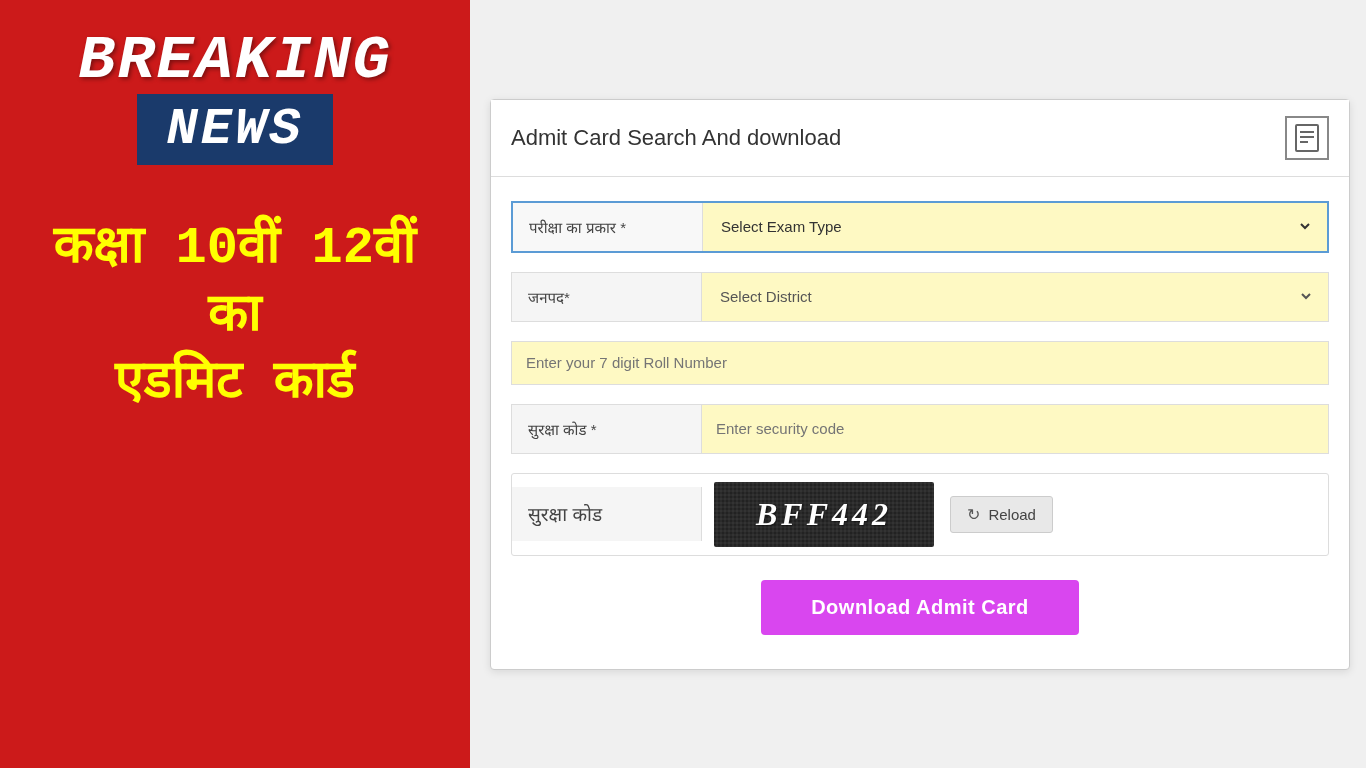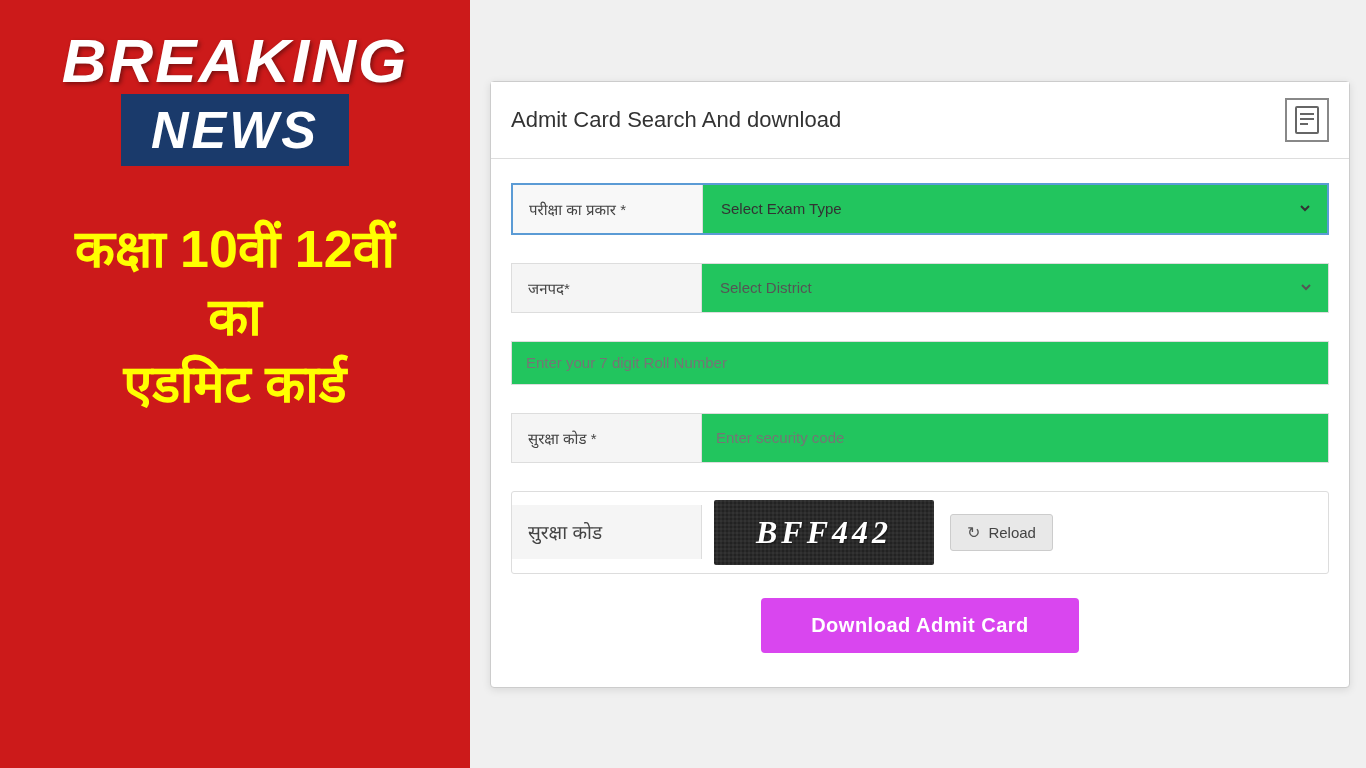--- a/index.html
+++ b/index.html
@@ -20,20 +20,21 @@
     .left-panel {
       width: 470px;
       height: 768px;
       background-color: #cc1a1a;
       display: flex;
       flex-direction: column;
       align-items: center;
       justify-content: flex-start;
       padding: 30px 20px;
       flex-shrink: 0;
+      font-family: Liberation Mono, monospace;
     }
 
     .breaking-news-container {
       display: flex;
       flex-direction: column;
       align-items: center;
       margin-bottom: 30px;
     }
 
     .breaking-text {
@@ -116,25 +117,25 @@
       color: #555;
     }
 
     .form-body {
       padding: 24px 20px;
     }
 
     .form-row {
       display: flex;
       align-items: center;
-      margin-bottom: 28px;
+      margin-bottom: 19px;
       border: 1px solid #dddddd;
       border-radius: 0;
       overflow: hidden;
-      background-color: #22c55e;
+      background-color: #fef9c3;
     }
 
     .field-label {
       background-color: #f5f5f5;
       padding: 14px 16px;
       font-size: 15px;
       color: #444444;
       min-width: 190px;
       border-right: 1px solid #dddddd;
       font-family: Arial, sans-serif;

